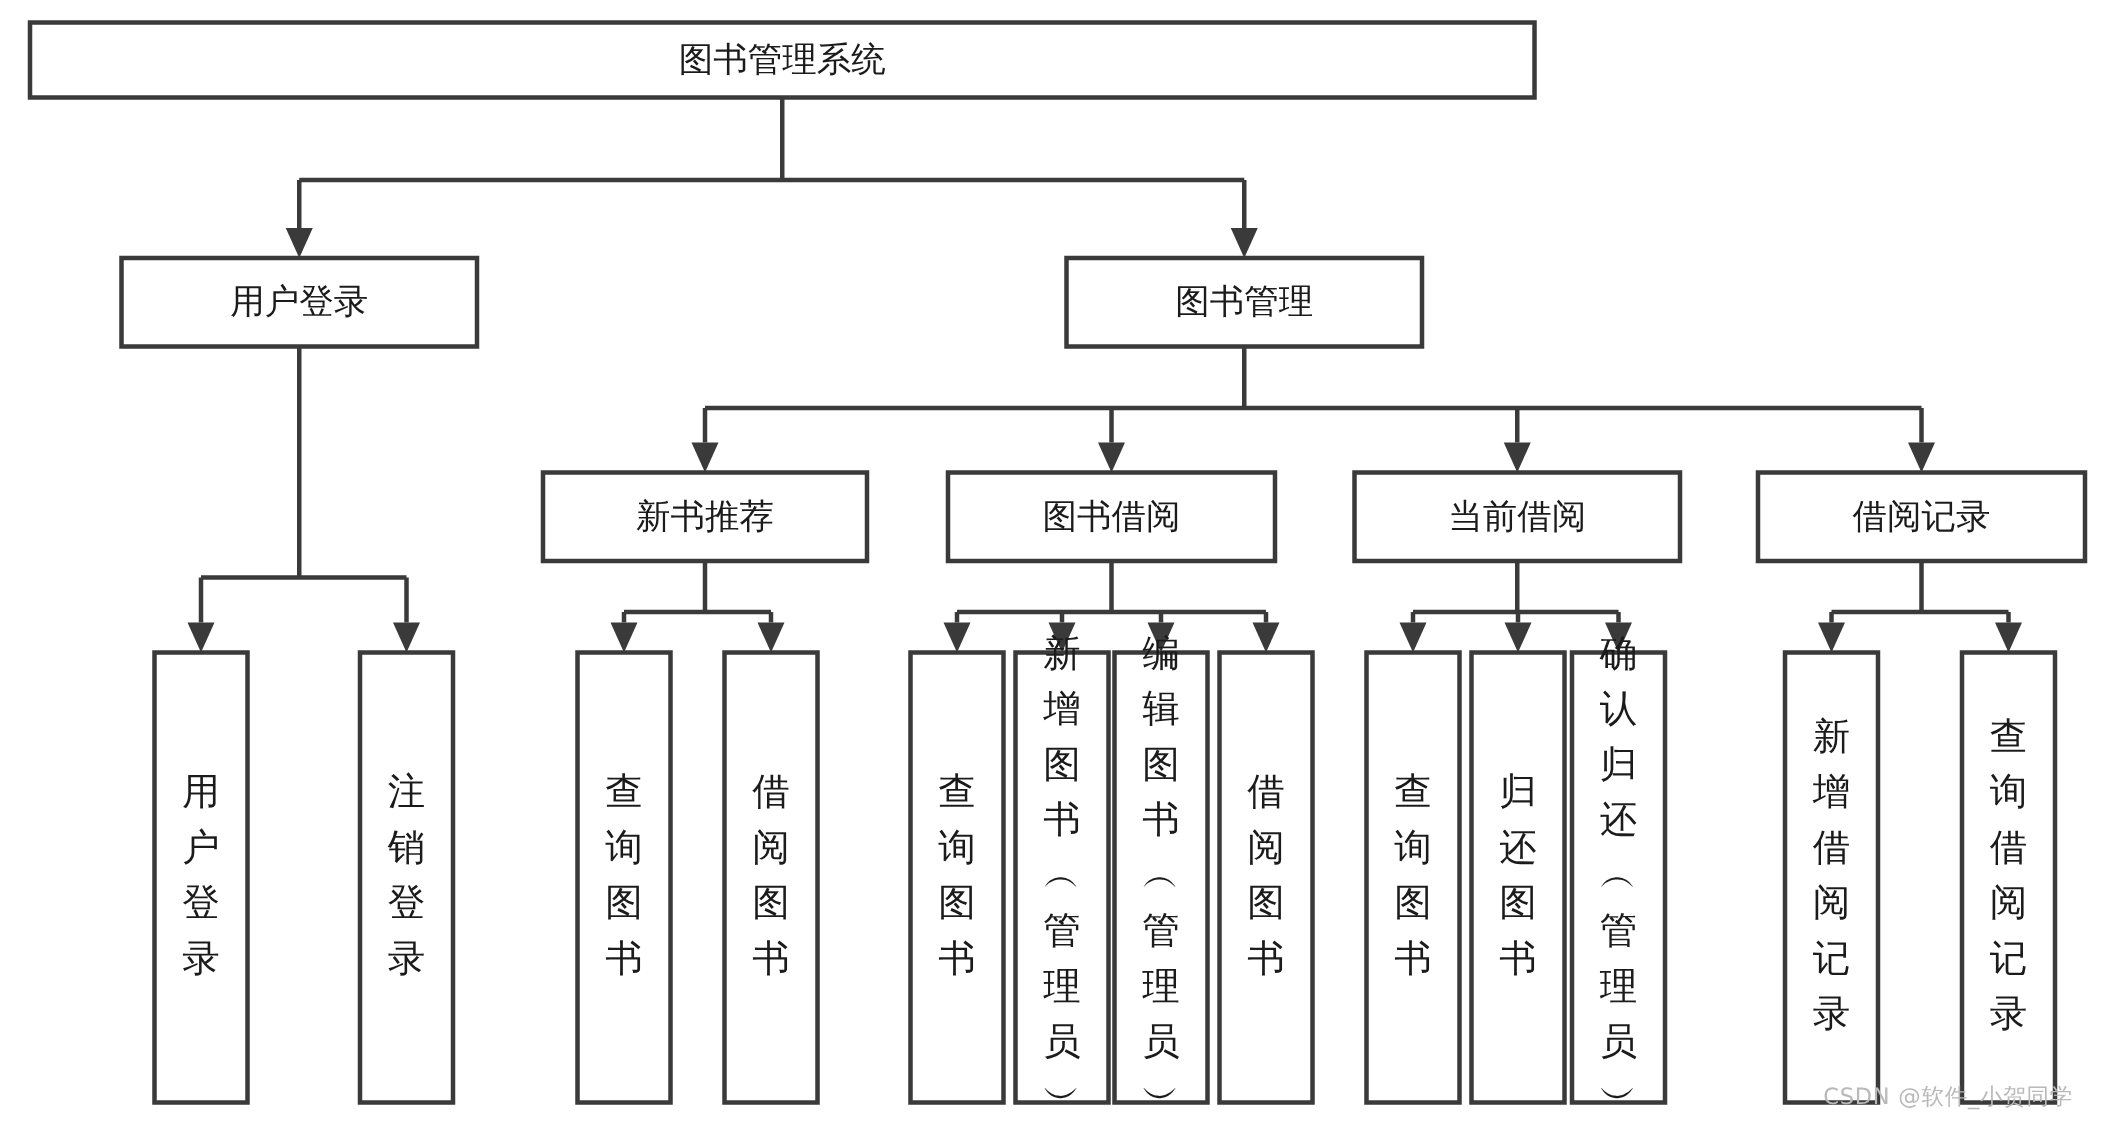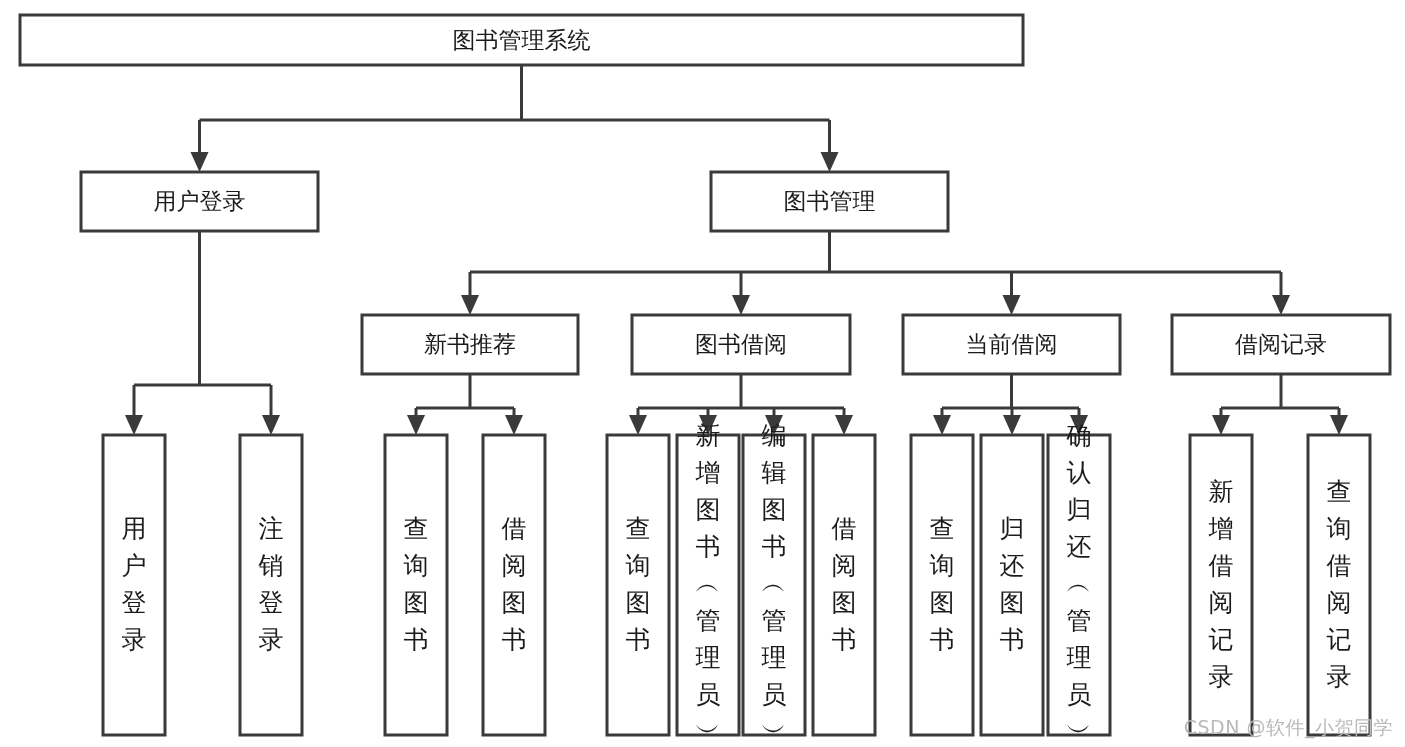--- a/index.html
+++ b/index.html
@@ -52,24 +52,24 @@
   }
   .node-label-v-char {
     font-family: "DejaVu Sans", "Liberation Sans", sans-serif;
     font-size: 25px;
     fill: #1b1b1b;
     text-anchor: middle;
     dominant-baseline: middle;
   }
   .watermark {
     position: absolute;
-    right: 12px;
+    right: 23px;
     bottom: 6px;
     font-family: "DejaVu Sans", "Liberation Sans", sans-serif;
-    font-size: 19px;
+    font-size: 15px;
     color: #b9b9b9;
     letter-spacing: 0.5px;
     white-space: nowrap;
     pointer-events: none;
     text-align: center;
   }
 </style>
 </head>
 <body>
 

